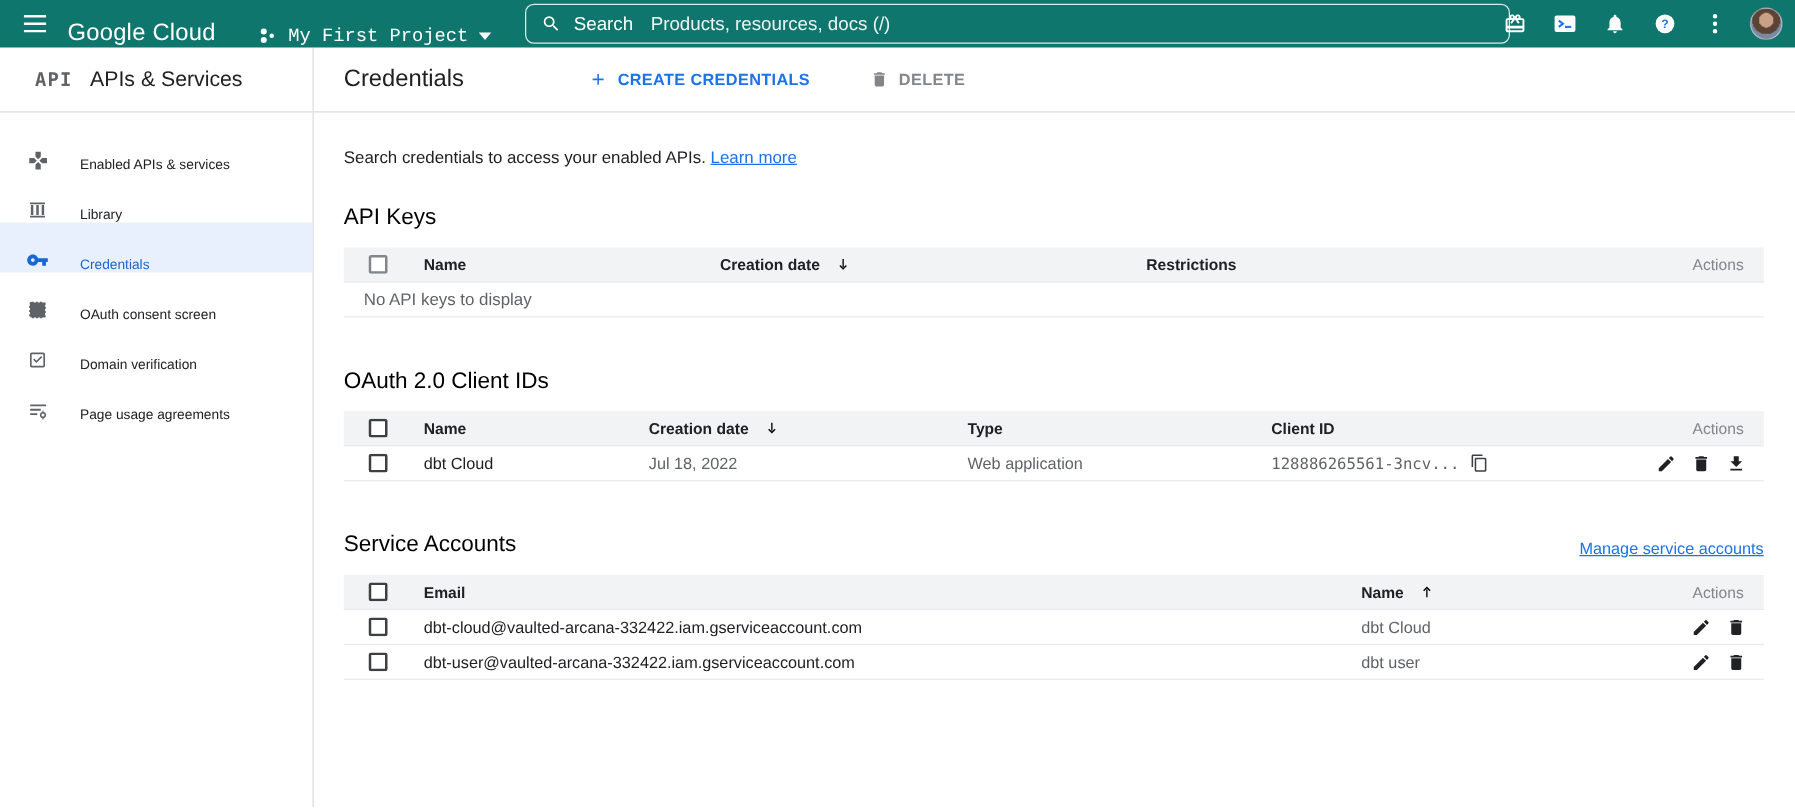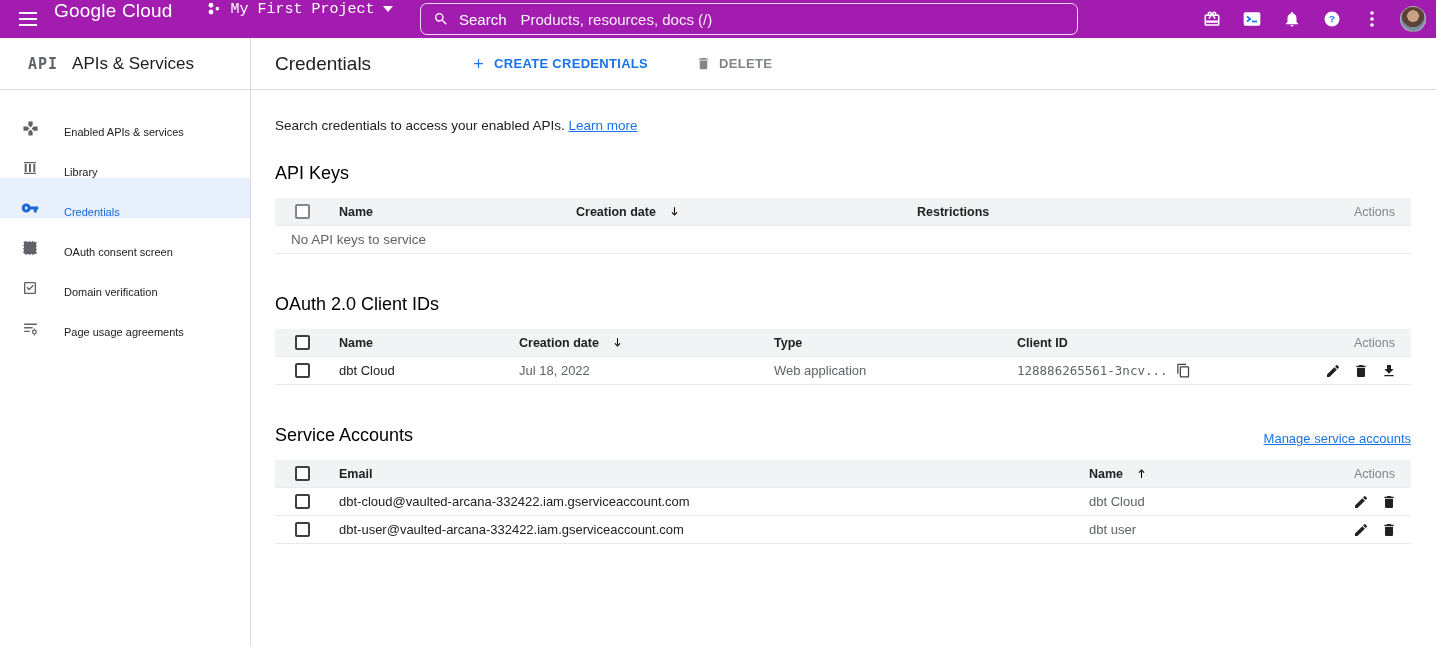--- a/index.html
+++ b/index.html
@@ -1,27 +1,27 @@
 <!DOCTYPE html>
 <html><head>
 <meta charset="utf-8">
 <style>
   * { margin:0; padding:0; box-sizing:border-box; }
   html,body { width:1436px; height:646px; overflow:hidden; background:#fff;
     font-family:"Liberation Sans", sans-serif; color:#202124; font-size:13px; }
 
   
-  .topbar { height:38px; background:#a21caf; display:flex; align-items:flex-start; color:#fff; position:relative; }
+  .topbar { height:38px; background:#0f766e; display:flex; align-items:flex-end; color:#fff; position:relative; }
   .hamburger { width:40px; height:38px; display:flex; align-items:center; justify-content:center; cursor:pointer; margin-left:8px; }
   .logo { font-size:19px; letter-spacing:.2px; color:#fff; margin-left:6px; white-space:nowrap; }
   .logo b { font-weight:500; }
   .proj-switch { display:flex; align-items:center; gap:8px; margin-left:32px; cursor:pointer;font-family:Liberation Mono, monospace; }
   .proj-name { font-size:15px; color:#fff; }
   .caret-down { width:0; height:0; border-left:5px solid transparent; border-right:5px solid transparent; border-top:6px solid #fff; }
-  .searchbox { position:absolute; left:420px; top:3px; width:658px; height:32px;
+  .searchbox { position:absolute; left:420px; top:3px; width:788px; height:32px;
     border:1px solid rgba(255,255,255,.85); border-radius:7px; display:flex; align-items:center; padding:0 12px; }
   .searchbox .s-label { font-size:15px; font-weight:500; color:#fff; margin:0 14px 0 10px; }
   .searchbox input { background:transparent; border:none; outline:none; color:#fff; font-size:15px;
     font-family:"Liberation Sans", sans-serif; flex:1; }
   .searchbox input::placeholder { color:rgba(255,255,255,.92); opacity:1; }
   .top-icons { position:absolute; right:10px; top:0; height:38px; display:flex; align-items:center; gap:8px; }
   .tico { width:32px; height:32px; display:flex; align-items:center; justify-content:center; cursor:pointer; border-radius:50%; }
   .avatar { width:26px; height:26px; border-radius:50%; margin-left:4px;
     background:radial-gradient(circle at 50% 38%, #c9a186 0 30%, #5b4436 31% 58%, #7a8ba0 59%); border:1px solid rgba(255,255,255,.4); }
 
@@ -235,21 +235,21 @@
             <svg width="13" height="13" viewBox="0 0 24 24">
                   <path d="M11 4h2v12h-2z"></path>
                   <path d="M12 20l-5.5-5.5 1.42-1.42L12 17.16l4.08-4.08 1.42 1.42z"></path>
                 </svg>
               </span>
           </div>
           <div class="cell">Restrictions</div>
           <div class="cell actions">Actions</div>
         </div>
         <div class="trow" style="grid-template-columns:1fr;">
-          <div class="empty">No API keys to service</div>
+          <div class="empty">No API keys to display</div>
         </div>
       </div>
 
       <div class="section-title">OAuth 2.0 Client IDs</div>
       <div class="tbl">
         <div class="trow head grid-oauth">
           <div class="cell cb-cell">
               <div class="checkbox"></div>
             </div>
           <div class="cell">Name</div>

